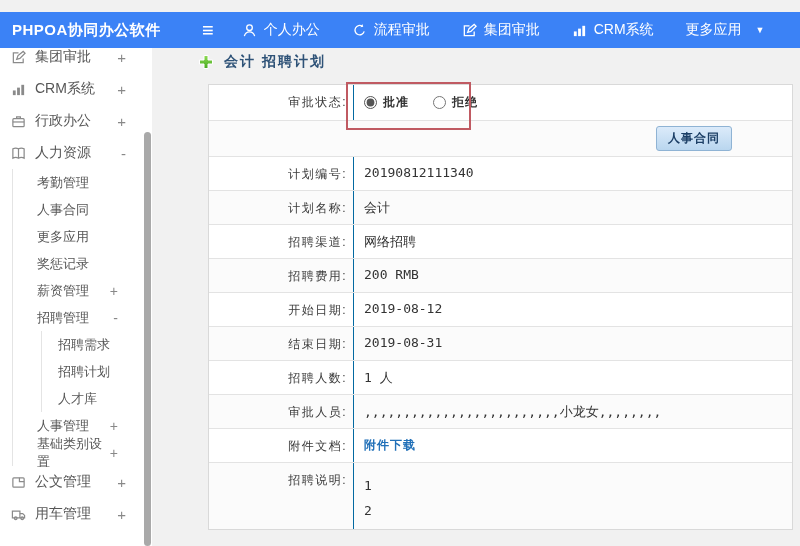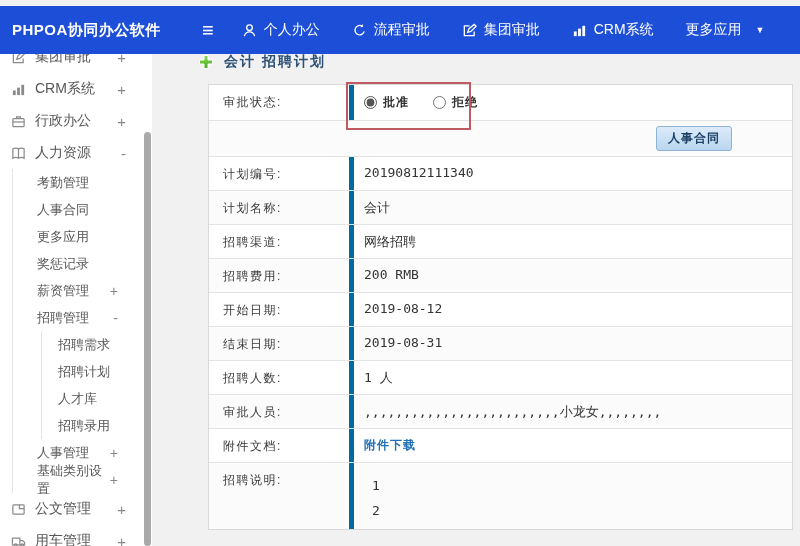--- a/index.html
+++ b/index.html
@@ -1,22 +1,22 @@
 <!DOCTYPE html>
 <html><head>
 <meta charset="utf-8">
 <style>
   * { margin:0; padding:0; box-sizing:border-box; }
   html,body { width:800px; height:546px; overflow:hidden;
     font-family:"Liberation Sans","DejaVu Sans",sans-serif; background:#f1f1f1; }
   #app { position:relative; width:800px; height:546px; background:#f1f1f1; }
 
   
-  .topbar { position:absolute; left:0; top:6px; width:800px; height:48px;
-    background:#1d4ed8; display:flex; align-items:center; color:#fff; z-index:5; }
+  .topbar { position:absolute; left:0; top:12px; width:800px; height:36px;
+    background:#3b82f6; display:flex; align-items:center; color:#fff; z-index:5; }
   .logo { font-size:15px; font-weight:bold; padding-left:12px; width:188px; letter-spacing:.5px; }
   .hamburger { font-size:20px; line-height:40px; padding:0 14px; cursor:pointer; }
   .topnav { display:flex; align-items:center; margin-left:14px; }
   .topnav-item { display:flex; align-items:center; gap:7px; margin-right:32px;
     font-size:14px; cursor:pointer; white-space:nowrap; }
   .topnav-item svg { display:block; }
   .caret { font-size:9px; margin-left:-18px; }
 
   
   .sidebar { position:absolute; left:0; top:40px; width:152px; height:506px;
@@ -35,24 +35,24 @@
 
   
   .main { position:absolute; left:152px; top:40px; width:648px; height:436px; }
   .page-head { display:flex; align-items:center; height:44px; padding-left:46px; }
   .plus-icon { width:16px; height:16px; margin-right:10px; }
   .page-title { font-size:14px; font-weight:bold; color:#2e5277; letter-spacing:2px; }
 
   .detail-table { margin-left:56px; width:585px; background:#fff;
     border:1px solid #d9d9d9; font-size:13px; color:#333; }
   .trow { display:flex; border-bottom:1px solid #e3e3e3; min-height:34px; align-items:stretch; }
-  .trow:last-child { border-bottom:none;gap:8px; }
+  .trow:last-child { border-bottom:none; }
   .trow.alt { background:#fbfbfb; }
-  .tlabel { width:145px; border-right:5px solid #0369a1; padding:9px 6px 6px 14px;
-    color:#3a3a3a; font-size:12px; letter-spacing:1.5px; }
+  .tlabel { width:145px; border-right:1px solid #0369a1; padding:9px 6px 6px 14px;
+    color:#3a3a3a; font-size:12px; letter-spacing:1.5px;text-align:right; }
   .tvalue { flex:1; padding:8px 6px 6px 10px;
     font-family:"DejaVu Sans Mono","DejaVu Sans",monospace; font-size:13px; }
   .trow.radio-row { min-height:36px; }
   .trow.radio-row .tvalue { display:flex; align-items:center; gap:6px; padding-top:0; padding-bottom:0; }
   .radio-label { font-size:12px; font-weight:bold; letter-spacing:1px; margin-right:18px; }
   input[type=radio] { width:13px; height:13px; accent-color:#555; }
 
   .btn-row { min-height:36px; background:#fbfbfb; display:flex; align-items:center;
     justify-content:flex-end; padding-right:60px; border-bottom:1px solid #e3e3e3; }
   .approve-btn { font-size:12px; font-weight:bold; color:#1c3f66; letter-spacing:1px;
@@ -193,23 +193,20 @@
       </div>
       <div class="sub-group2">
         <div class="sb-item lvl3">
           <span>招聘需求</span>
         </div>
         <div class="sb-item lvl3">
           <span>招聘计划</span>
         </div>
         <div class="sb-item lvl3">
           <span>人才库</span>
-        </div>
-        <div class="sb-item lvl3">
-          <span>招聘录用</span>
         </div>
       </div>
       <div class="sb-item lvl2">
         <span>人事管理</span>
         <span class="sb-toggle">+</span>
       </div>
       <div class="sb-item lvl2">
         <span>基础类别设置</span>
         <span class="sb-toggle">+</span>
       </div>

